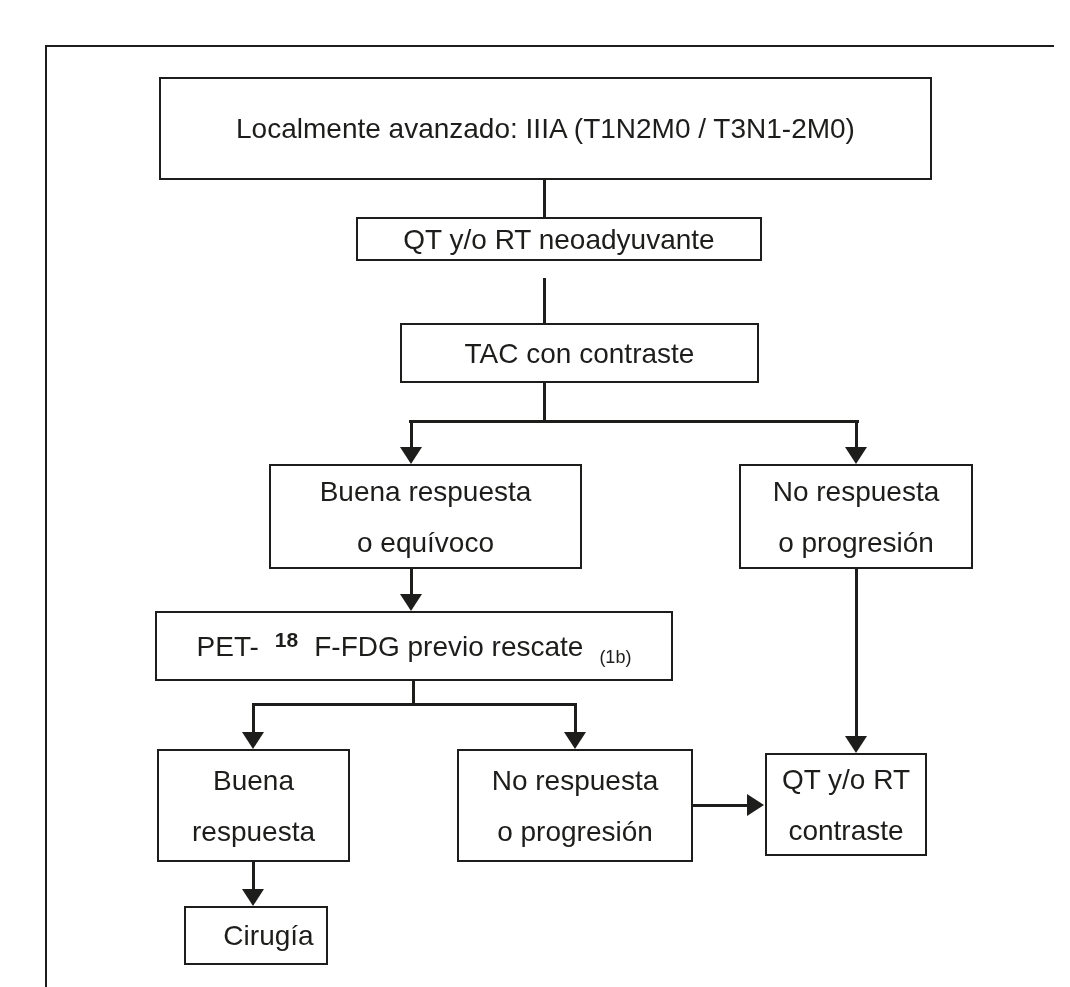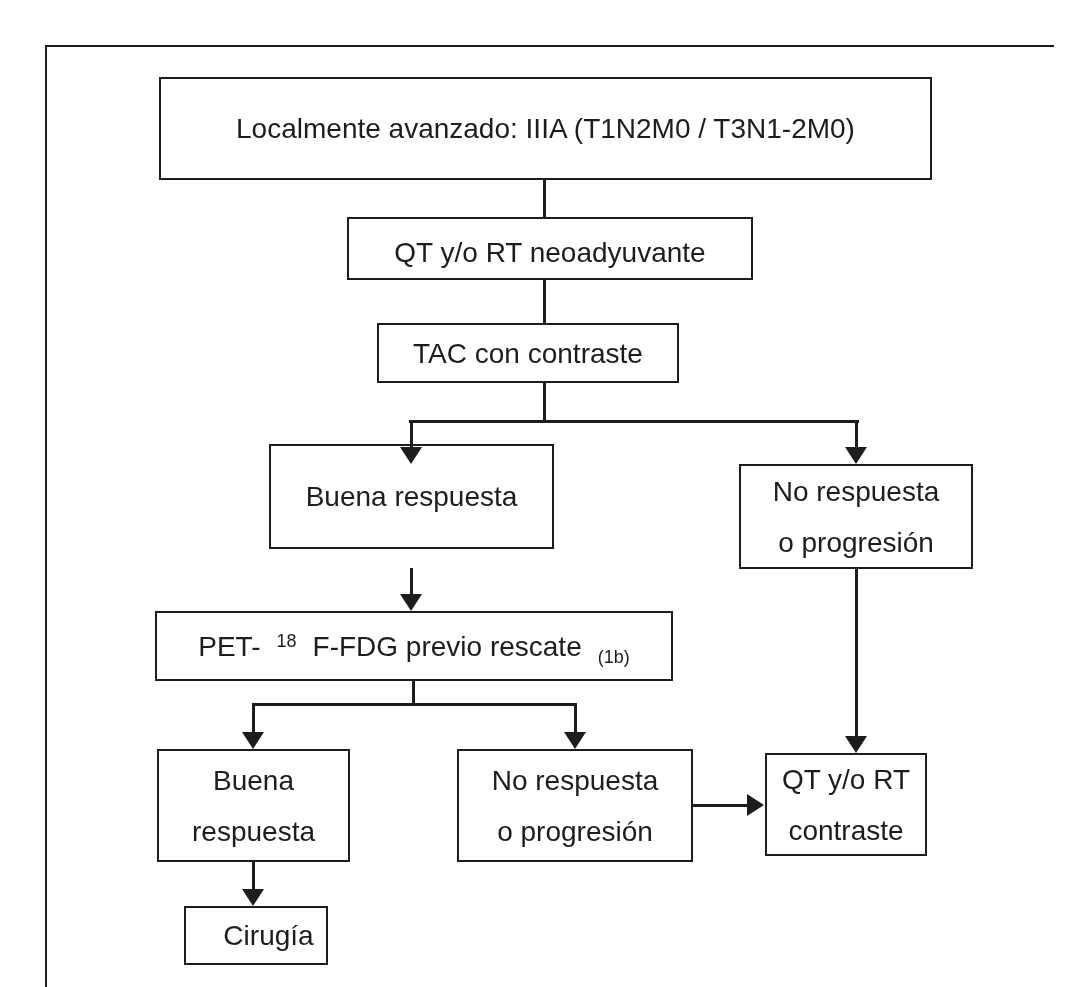--- a/index.html
+++ b/index.html
@@ -34,21 +34,21 @@
     flex-direction: column;
     align-items: center;
     justify-content: center;
     text-align: center;
     font-size: 28px;
     line-height: 35px;
     color: var(--ink);
     white-space: nowrap;
   }
   .node .rich { display: inline; }
-  .node sup { font-size: 18px; line-height: 0; vertical-align: 9px; }
+  .node sup { font-size: 21px; line-height: 0; vertical-align: 9px; font-weight: bold; }
   .node sub { font-size: 18px; line-height: 0; vertical-align: -7px; }
   .line {
     position: absolute;
     background: var(--ink);
   }
   .ah-down {
     position: absolute;
     width: 0; height: 0;
     border-left: 11px solid transparent;
     border-right: 11px solid transparent;
@@ -66,30 +66,31 @@
 <body>
 
 <div class="canvas">
 
   <div class="frame"></div>
 
   <div class="node" style="left:127px; top:45px; width:773px; height:103px;">
     <span>Localmente avanzado: IIIA (T1N2M0 / T3N1-2M0)</span>
   </div>
 
-  <div class="node" style="left:315px; top:185px; width:406px; height:63px;justify-content:flex-end;">
+  <div class="node" style="left:324px; top:185px; width:406px; height:44px;">
     <span>QT y/o RT neoadyuvante</span>
   </div>
 
-  <div class="node" style="left:345px; top:291px; width:302px; height:60px;">
+  <div class="node" style="left:368px; top:291px; width:359px; height:60px;">
     <span>TAC con contraste</span>
   </div>
 
-  <div class="node" style="left:237px; top:412px; width:285px; height:105px;">
+  <div class="node" style="left:237px; top:432px; width:313px; height:105px;">
     <span>Buena respuesta</span>
+    <span>o equívoco</span>
   </div>
 
   <div class="node" style="left:707px; top:432px; width:234px; height:105px;">
     <span>No respuesta</span>
     <span>o progresión</span>
   </div>
 
   <div class="node" style="left:123px; top:579px; width:518px; height:70px;">
     <span class="rich"><span>PET-</span><sup>18</sup><span>F-FDG previo rescate</span><sub>(1b)</sub></span>
   </div>

